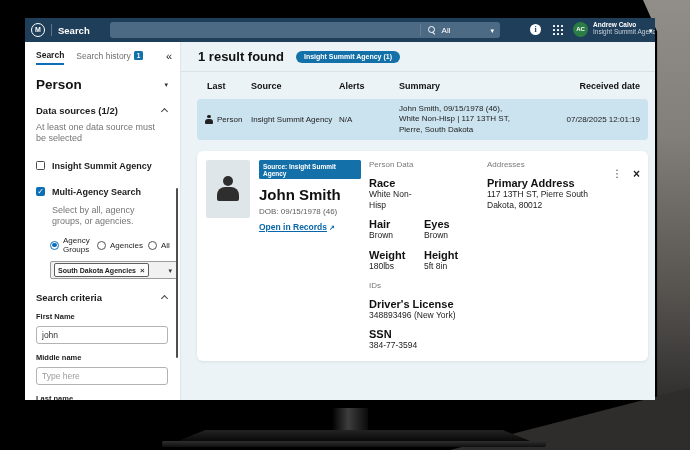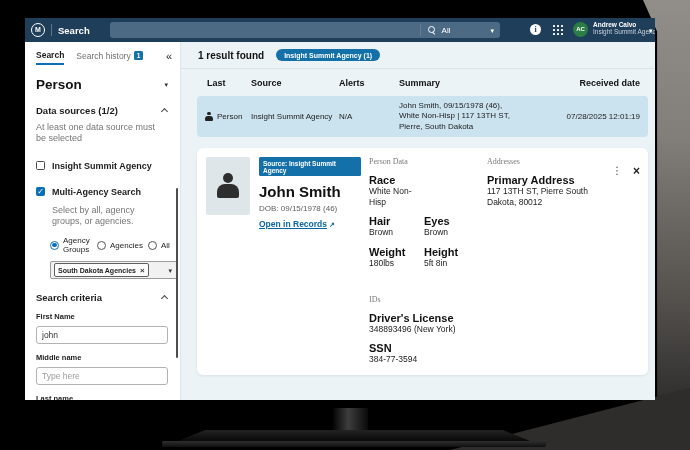--- a/index.html
+++ b/index.html
@@ -90,21 +90,21 @@
   .field { margin-top:9px; }
   .field-label { font-size:7.5px; font-weight:bold; color:#222; margin-bottom:3px; }
   .field input { width:132px; height:18px; border:1px solid #b3b3b3; border-radius:3px; font-size:8.5px;
     color:#333; padding:0 5px; font-family:"Liberation Sans",sans-serif; outline:none; background:#fff; }
   .field input::placeholder { color:#9a9a9a; }
   .sb-scroll { position:absolute; right:2px; top:146px; width:2px; height:170px; background:#4e4e4e; border-radius:1px; }
 
   
   .main { position:absolute; left:156px; top:24px; width:474px; height:358px; background:#ecf3f7; overflow:hidden; }
   .result-row { display:flex; align-items:center; margin:7px 0 0 17px; }
-  .result-count { font-size:10px; font-weight:bold; color:#111; }
+  .result-count { font-size:13px; font-weight:bold; color:#111; }
   .src-badge { background:#1470a8; color:#fff; font-size:7px; font-weight:bold; border-radius:8px;
     padding:2.5px 8px; margin-left:12px; }
   .hdr-rule { height:1px; background:#d8e2e8; margin:7px 0 0 0; }
   .tbl { margin:0 7px 0 16px; }
   .tbl-grid { display:grid; grid-template-columns:54px 88px 60px 1fr 118px; align-items:center; }
   .tbl-head { margin-top:9px; font-size:9px; font-weight:bold; color:#111; }
   .tbl-head .right, .cell-date { text-align:right; padding-right:8px; }
   .tbl-head > div:first-child { padding-left:10px; }
   .row-card { margin-top:8px; background:#cbe2ef; border-radius:4px; min-height:31px; font-size:8px; color:#222; }
   .cell-type { display:flex; align-items:center; padding-left:8px; gap:4px; }
@@ -120,26 +120,26 @@
   .card-avatar { width:44px; height:58px; background:#dfe6ea; border-radius:2px; position:relative; flex:0 0 auto; }
   .card-avatar .p-head { position:absolute; left:17px; top:16px; width:10px; height:10px; background:#2e2e2e; border-radius:50%; }
   .card-avatar .p-body { position:absolute; left:11px; top:27px; width:22px; height:14px; background:#2e2e2e; border-radius:8px 8px 2px 2px; }
   .card-col1 { width:102px; margin-left:9px; flex:0 0 auto; }
   .card-src-badge { display:inline-block; background:#1470a8; color:#fff; font-size:6.5px; font-weight:bold; padding:2.5px 4px; border-radius:1.5px; }
   .card-name { font-size:15px; font-weight:bold; color:#111; margin-top:6px; }
   .card-dob { font-size:8px; color:#5d5d5d; margin-top:4px; }
   .card-link { font-size:8.5px; font-weight:bold; color:#0a66a8; text-decoration:underline; margin-top:6px; display:inline-block; }
   .card-link .ext { font-size:7px; text-decoration:none; display:inline-block; margin-left:2px; }
   .card-col2 { width:110px; margin-left:8px; flex:0 0 auto; }
-  .col-title { font-size:8px; color:#7a7a7a;font-family:Liberation Serif, serif; }
+  .col-title { font-size:8px; color:#7a7a7a; }
   .kv-label { font-size:11px; font-weight:bold; color:#111; }
   .kv-value { font-size:8.5px; color:#222; line-height:1.25; }
   .kv { margin-top:8px; }
   .kv-pair { display:grid; grid-template-columns:55px 1fr; margin-top:8px; }
-  .ids-title { margin-top:26px; }
+  .ids-title { margin-top:9px; }
   .card-col3 { flex:1; margin-left:8px; }
   .addr-value { width:118px; }
   .card-icons { display:flex; align-items:flex-start; gap:11px; padding-top:9px; margin-left:4px; }
   .kebab { font-size:10px; color:#333; line-height:1; letter-spacing:0; }
   .close-x { font-size:12px; color:#222; line-height:0.9; font-weight:bold; }
 </style>
 </head>
 <body>
 
 <div class="stage">

